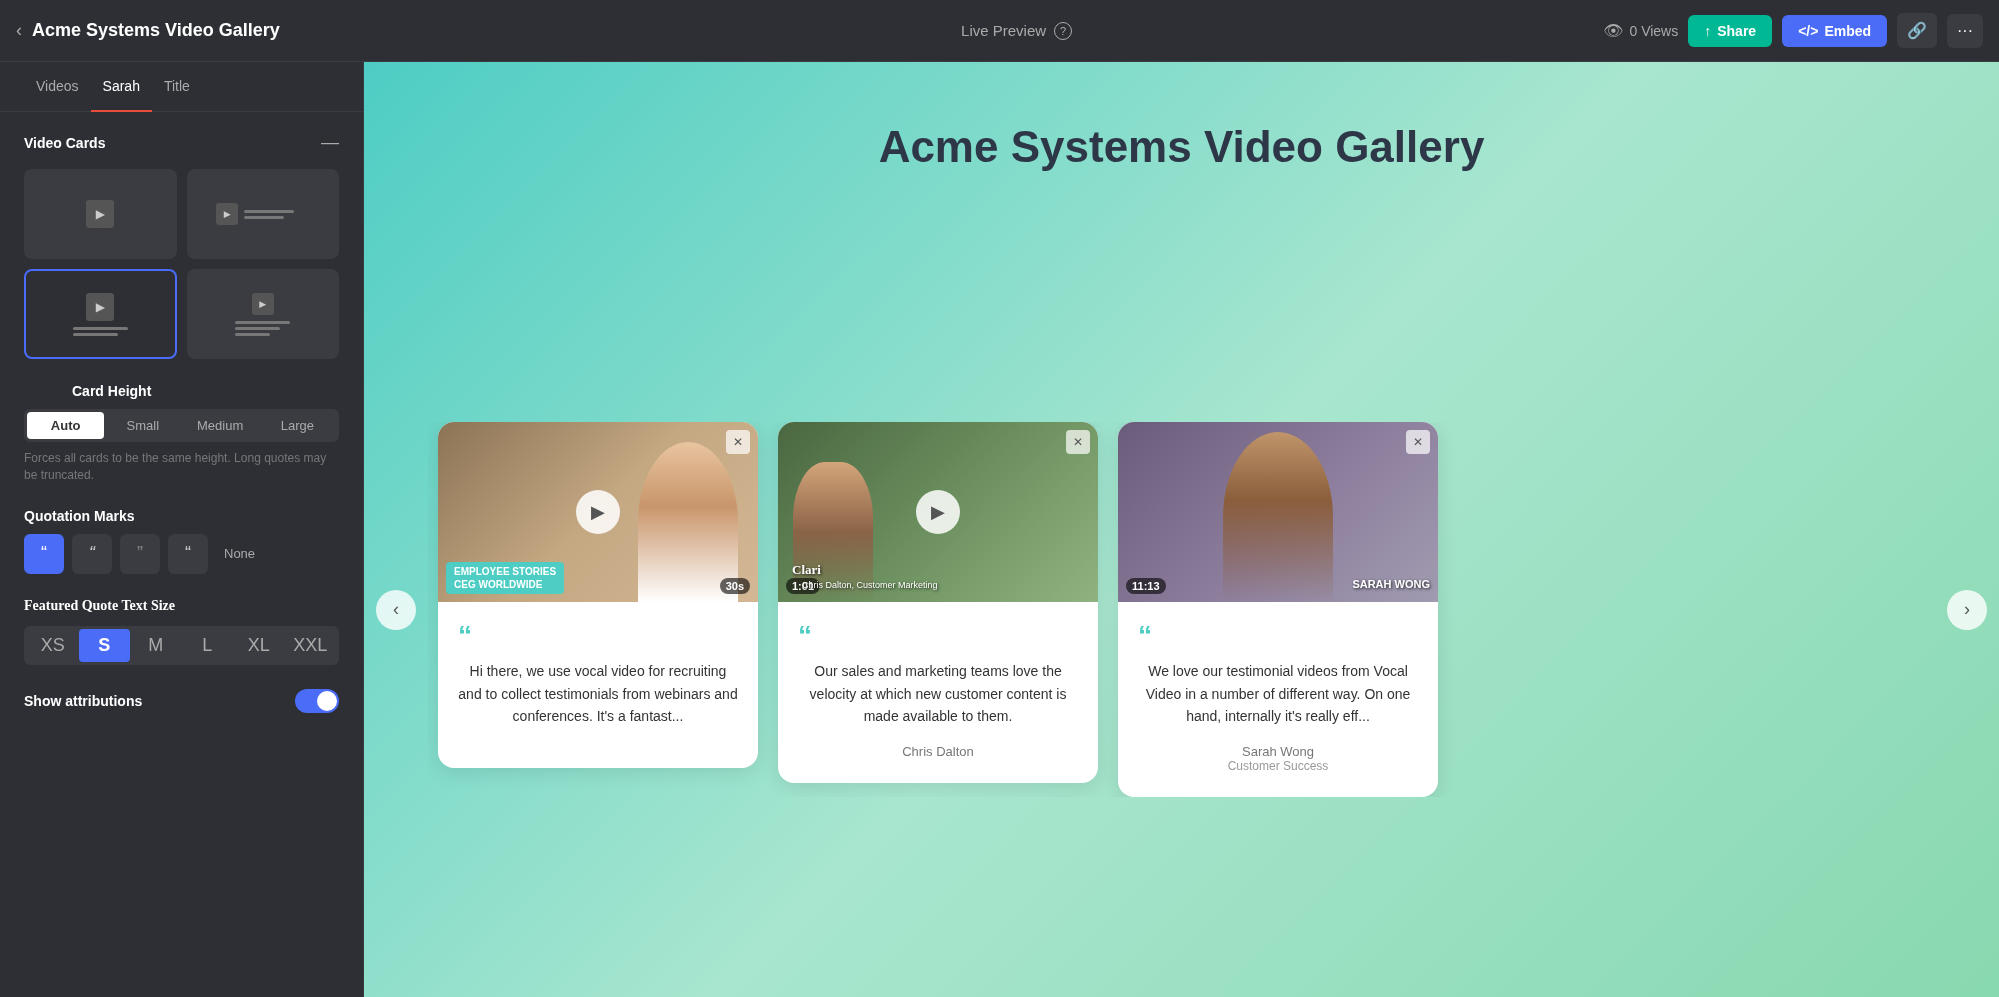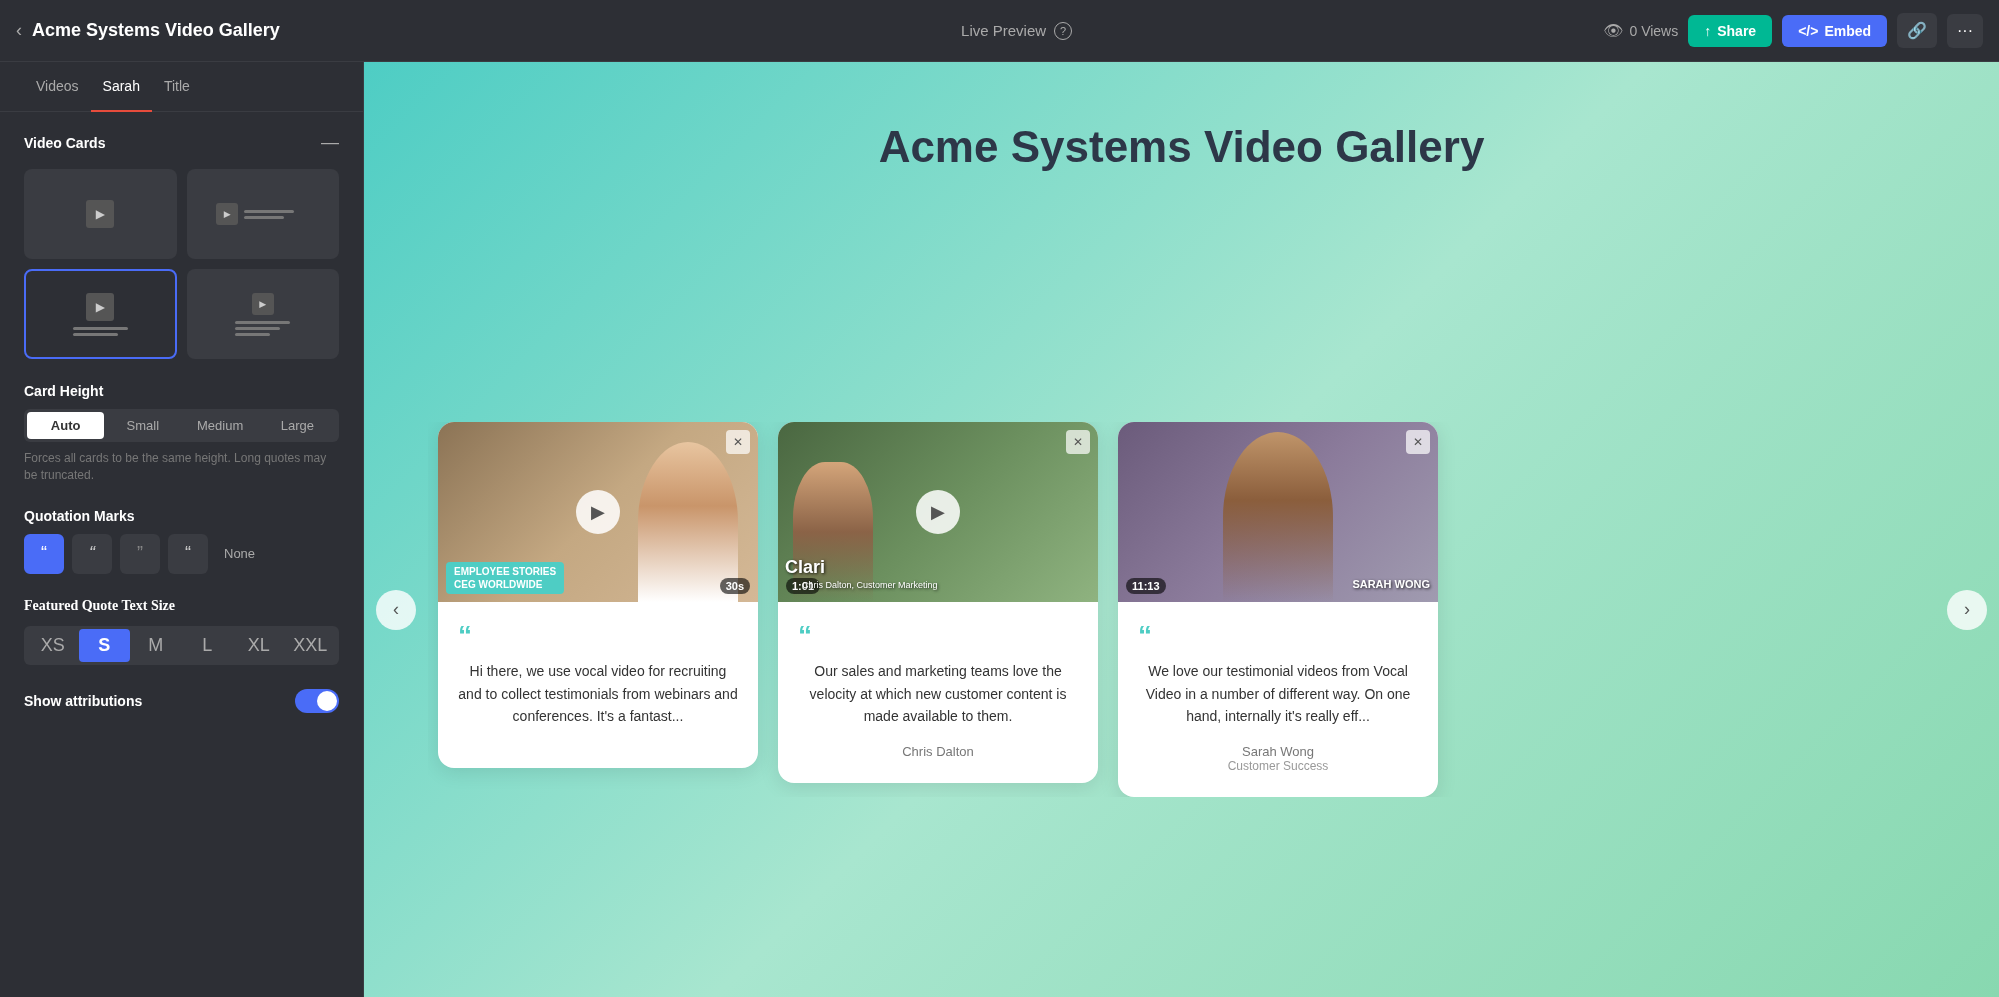--- a/index.html
+++ b/index.html
@@ -279,21 +279,21 @@
             <div class="text-lines">
               <div class="text-line" style="width:55px;"></div>
               <div class="text-line" style="width:45px;"></div>
               <div class="text-line" style="width:35px;"></div>
             </div>
           </div>
         </div>
       </div>
 
       <div class="card-height-section">
-        <div class="section-title" style="margin-bottom:10px;">Card Height</div>
+        <div class="section-title" style="margin-bottom:10px;margin-left:48px;">Card Height</div>
         <div class="btn-group">
           <button class="btn-group-item active">Auto</button>
           <button class="btn-group-item">Small</button>
           <button class="btn-group-item">Medium</button>
           <button class="btn-group-item">Large</button>
         </div>
         <p class="helper-text">Forces all cards to be the same height. Long quotes may be truncated.</p>
       </div>
 
       <div class="quotation-section">
@@ -359,21 +359,21 @@
         <div class="video-card">
           <div class="video-thumb">
             <div class="thumb-2" style="width:100%;height:100%;position:relative;">
               <div style="position:absolute;bottom:0;left:15px;width:80px;height:140px;background:linear-gradient(180deg,#d4a57a 0%,#8b6347 50%,transparent 100%);border-radius:40% 40% 0 0;"></div>
             </div>
             <div class="thumb-overlay">
               <div class="play-circle">▶</div>
             </div>
             <div class="close-x">✕</div>
             <div class="duration-badge">1:01</div>
-            <div class="person-badge" style="bottom:24px;left:7px;font-size:18px;font-weight:800;">Clari</div>
+            <div class="person-badge" style="bottom:24px;left:14px;font-size:13px;font-weight:800;font-family:Liberation Serif, serif;">Clari</div>
             <div class="person-badge" style="font-size:9px;font-weight:400;bottom:12px;">Chris Dalton, Customer Marketing</div>
           </div>
           <div class="card-body">
             <div class="quote-mark">“</div>
             <p class="card-quote">Our sales and marketing teams love the velocity at which new customer content is made available to them.</p>
             <div class="card-attribution">
               <div class="attrib-name">Chris Dalton</div>
             </div>
           </div>
         </div>

